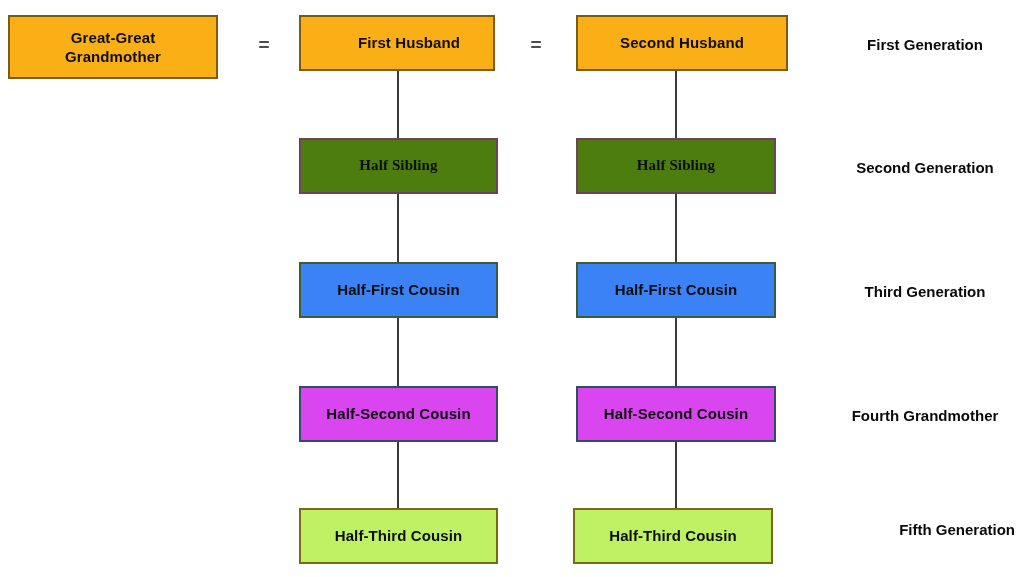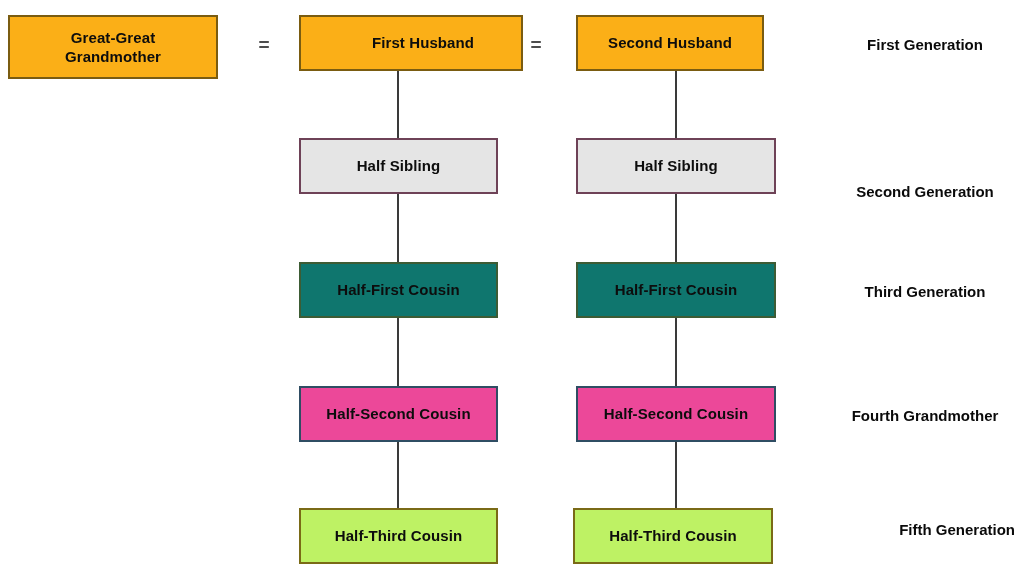--- a/index.html
+++ b/index.html
@@ -48,29 +48,30 @@
     border-style: solid;
     border-width: 2px;
     padding: 0 4px;
   }
 
   .node.orange {
     background: #FBAF17;
     border-color: #7a5c11;
   }
   .node.pink {
-    background: #e5e5e5;
+    background: #4d7c0f;
     border-color: #6e4257;
+    font-family: Liberation Serif, serif;
   }
   .node.green {
-    background: #0f766e;
+    background: #3b82f6;
     border-color: #3d5c35;
   }
   .node.blue {
-    background: #ec4899;
+    background: #d946ef;
     border-color: #2f4d63;
   }
   .node.yellow {
     background: #bef264;
     border-color: #7a6a16;
   }
 
   
   .equals {
     position: absolute;
@@ -97,27 +98,27 @@
 
 <div id="chart-canvas">
 
   <div class="node orange" style="left:8px; top:15px; width:210px; height:64px; flex-direction:column;">
     <span>Great-Great</span>
     <span>Grandmother</span>
   </div>
 
   <div class="equals" style="left:252px; top:35px; width:24px;">=</div>
 
-  <div class="node orange" style="left:299px; top:15px; width:224px; height:56px;padding-left:28px;">
+  <div class="node orange" style="left:299px; top:15px; width:196px; height:56px;padding-left:28px;">
     <span>First Husband</span>
   </div>
 
   <div class="equals" style="left:524px; top:35px; width:24px;">=</div>
 
-  <div class="node orange" style="left:576px; top:15px; width:188px; height:56px;">
+  <div class="node orange" style="left:576px; top:15px; width:212px; height:56px;">
     <span>Second Husband</span>
   </div>
 
   <div class="connector" style="left:397px; top:71px; height:67px;"></div>
   <div class="connector" style="left:675px; top:71px; height:67px;"></div>
 
   <div class="node pink" style="left:299px; top:138px; width:199px; height:56px;">
     <span>Half Sibling</span>
   </div>
 
@@ -153,21 +154,21 @@
   <div class="node yellow" style="left:299px; top:508px; width:199px; height:56px;">
     <span>Half-Third Cousin</span>
   </div>
 
   <div class="node yellow" style="left:573px; top:508px; width:200px; height:56px;">
     <span>Half-Third Cousin</span>
   </div>
 
   <div class="gen-label" style="left:835px; top:37px; width:180px;">First Generation</div>
 
-  <div class="gen-label" style="left:835px; top:160px; width:180px;margin-top:24px;">Second Generation</div>
+  <div class="gen-label" style="left:835px; top:160px; width:180px;">Second Generation</div>
 
   <div class="gen-label" style="left:835px; top:284px; width:180px;">Third Generation</div>
 
   <div class="gen-label" style="left:835px; top:408px; width:180px;">Fourth Grandmother</div>
 
   <div class="gen-label" style="left:835px; top:522px; width:180px;text-align:right;">Fifth Generation</div>
 
 </div>
 
 </body></html>

